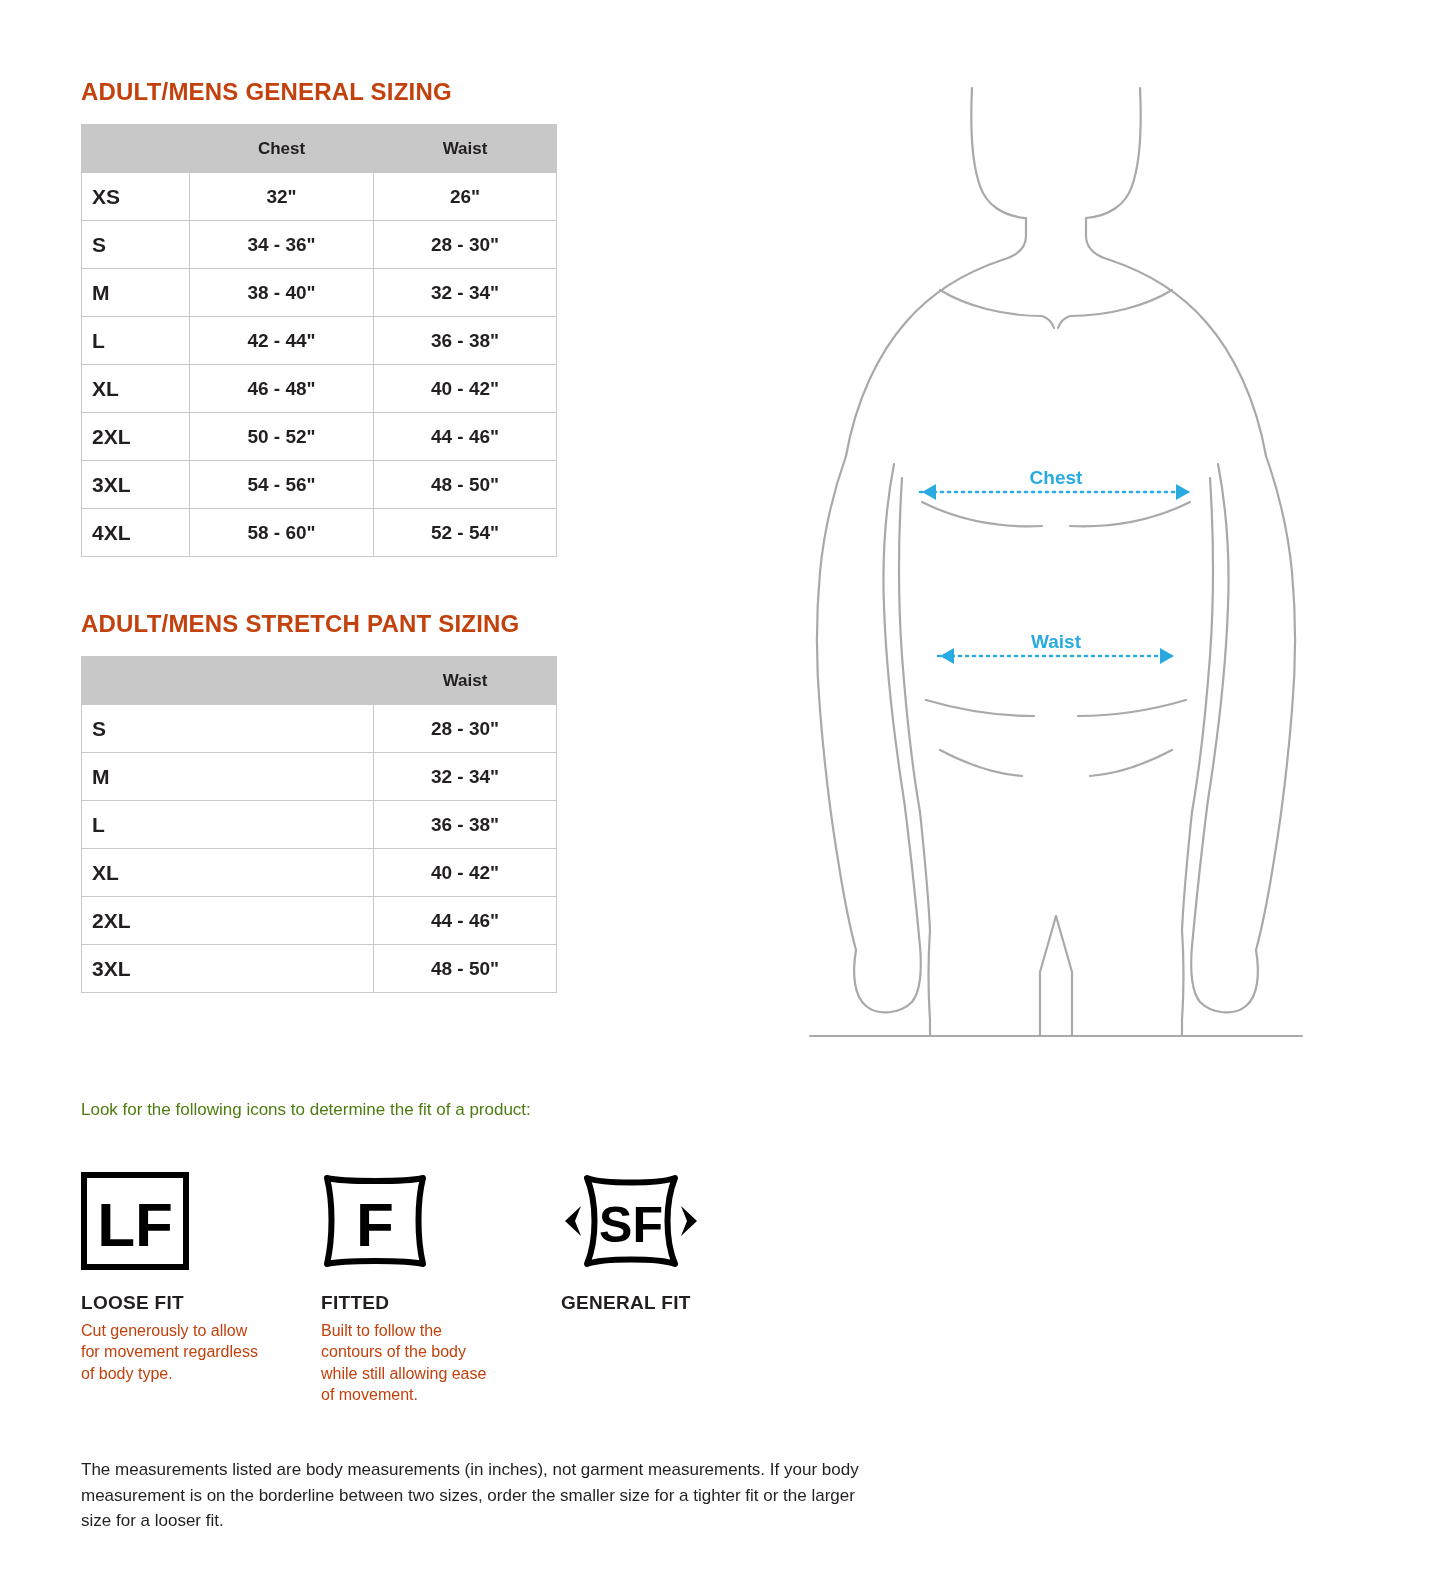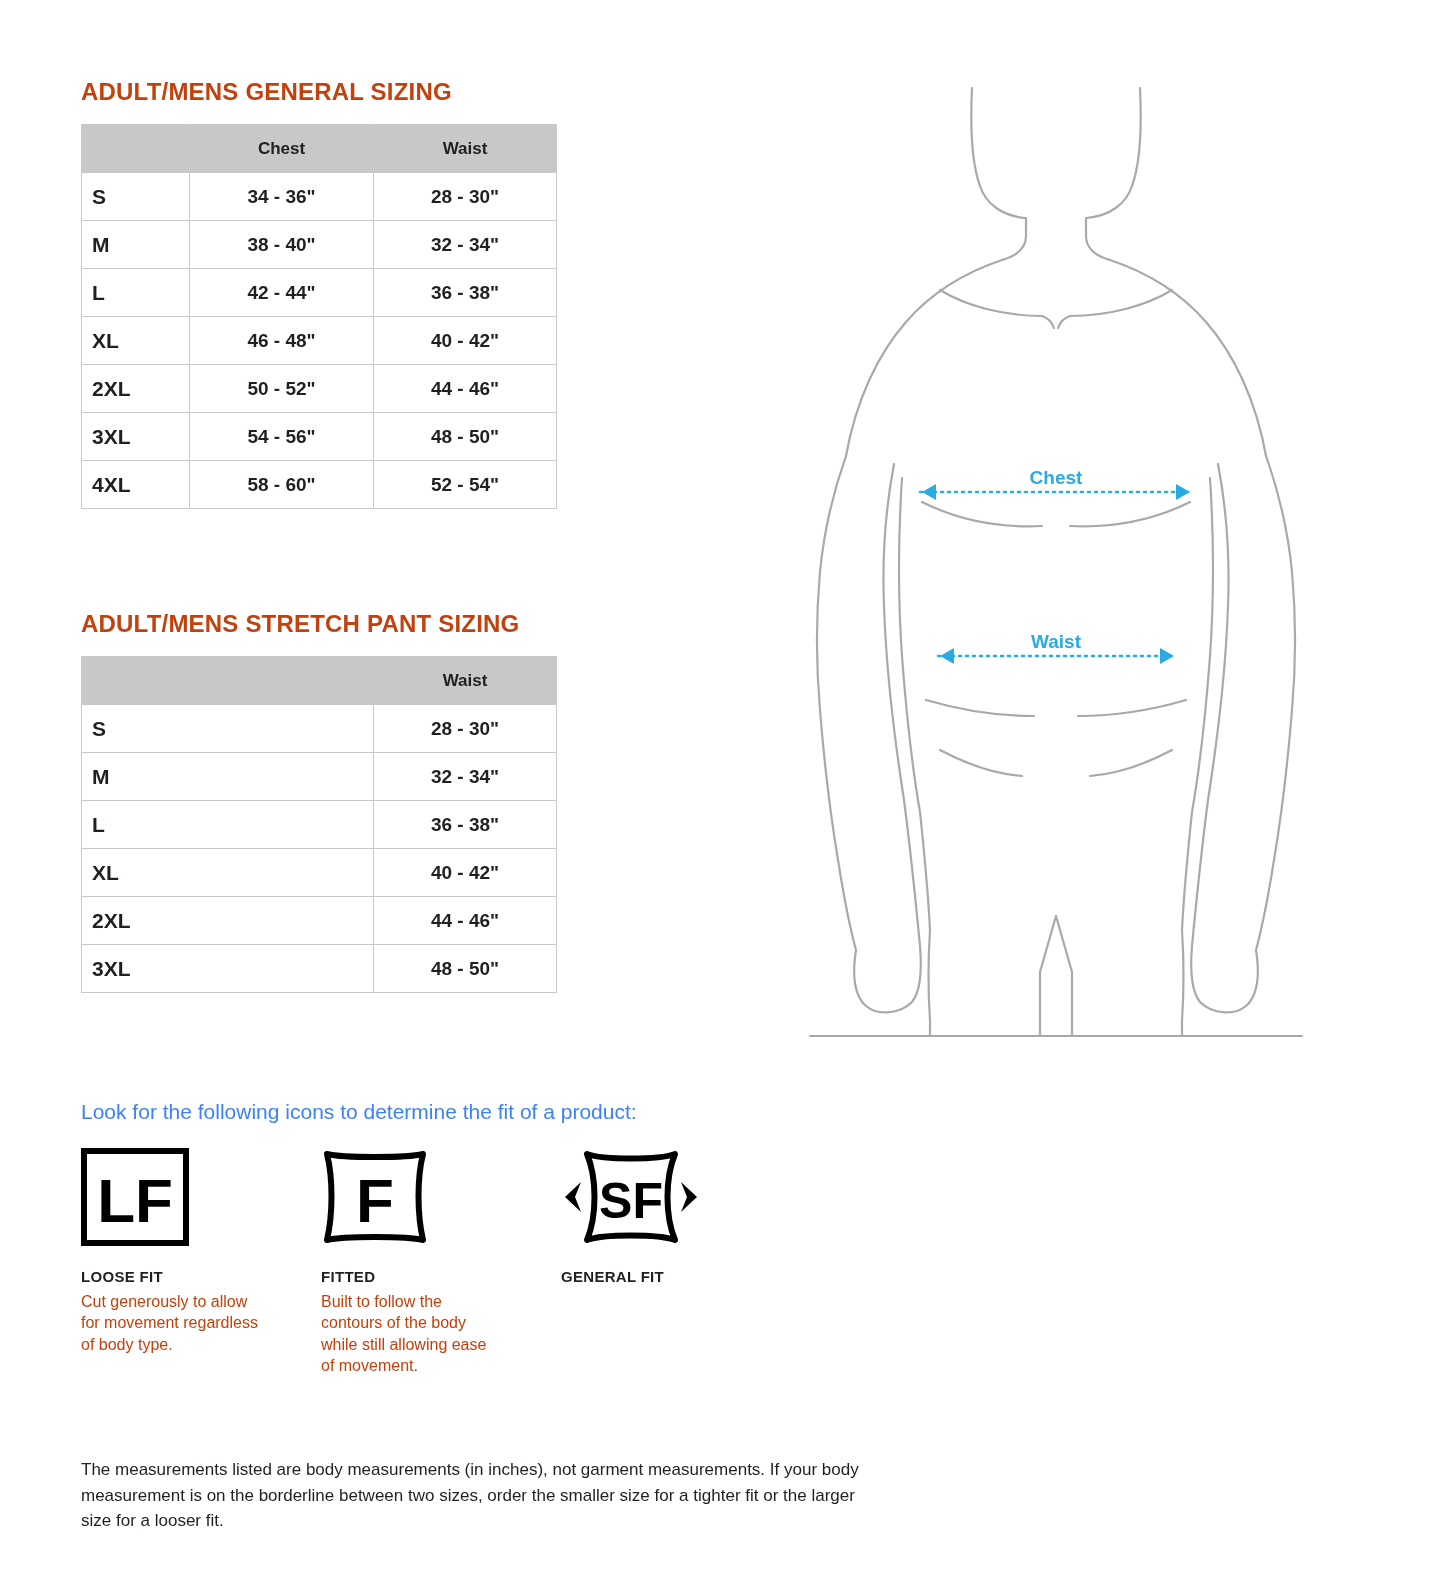--- a/index.html
+++ b/index.html
@@ -83,36 +83,36 @@
   }
 
   
   #fit-section {
     position: absolute;
     left: 81px;
     top: 1100px;
     width: 780px;
   }
   #fit-intro {
-    font-size: 21px;
-    color: #3b82f6;
-    margin: 0 0 24px 0;
+    font-size: 17px;
+    color: #4d7c0f;
+    margin: 0 0 52px 0;
   }
   .fit-row {
     display: flex;
     gap: 0;
   }
   .fit-item { width: 240px; }
   .fit-icon-box {
     height: 98px;
     display: flex;
     align-items: flex-end;
   }
   .fit-name {
-    font-size: 15px;
+    font-size: 19px;
     font-weight: bold;
     letter-spacing: 0.3px;
     margin: 22px 12px 6px 0;
   }
   .fit-desc {
     font-size: 16px;
     line-height: 1.33;
     color: #c2410c;
     width: 182px;
   }
@@ -142,20 +142,25 @@
           <col class="c3">
         </colgroup>
       <thead>
         <tr>
           <th class="corner"></th>
           <th>Chest</th>
           <th>Waist</th>
         </tr>
       </thead>
       <tbody>
+        <tr>
+          <td class="size-label">XS</td>
+          <td class="val">32"</td>
+          <td class="val">26"</td>
+        </tr>
         <tr>
           <td class="size-label">S</td>
           <td class="val">34 - 36"</td>
           <td class="val">28 - 30"</td>
         </tr>
         <tr>
           <td class="size-label">M</td>
           <td class="val">38 - 40"</td>
           <td class="val">32 - 34"</td>
         </tr>

